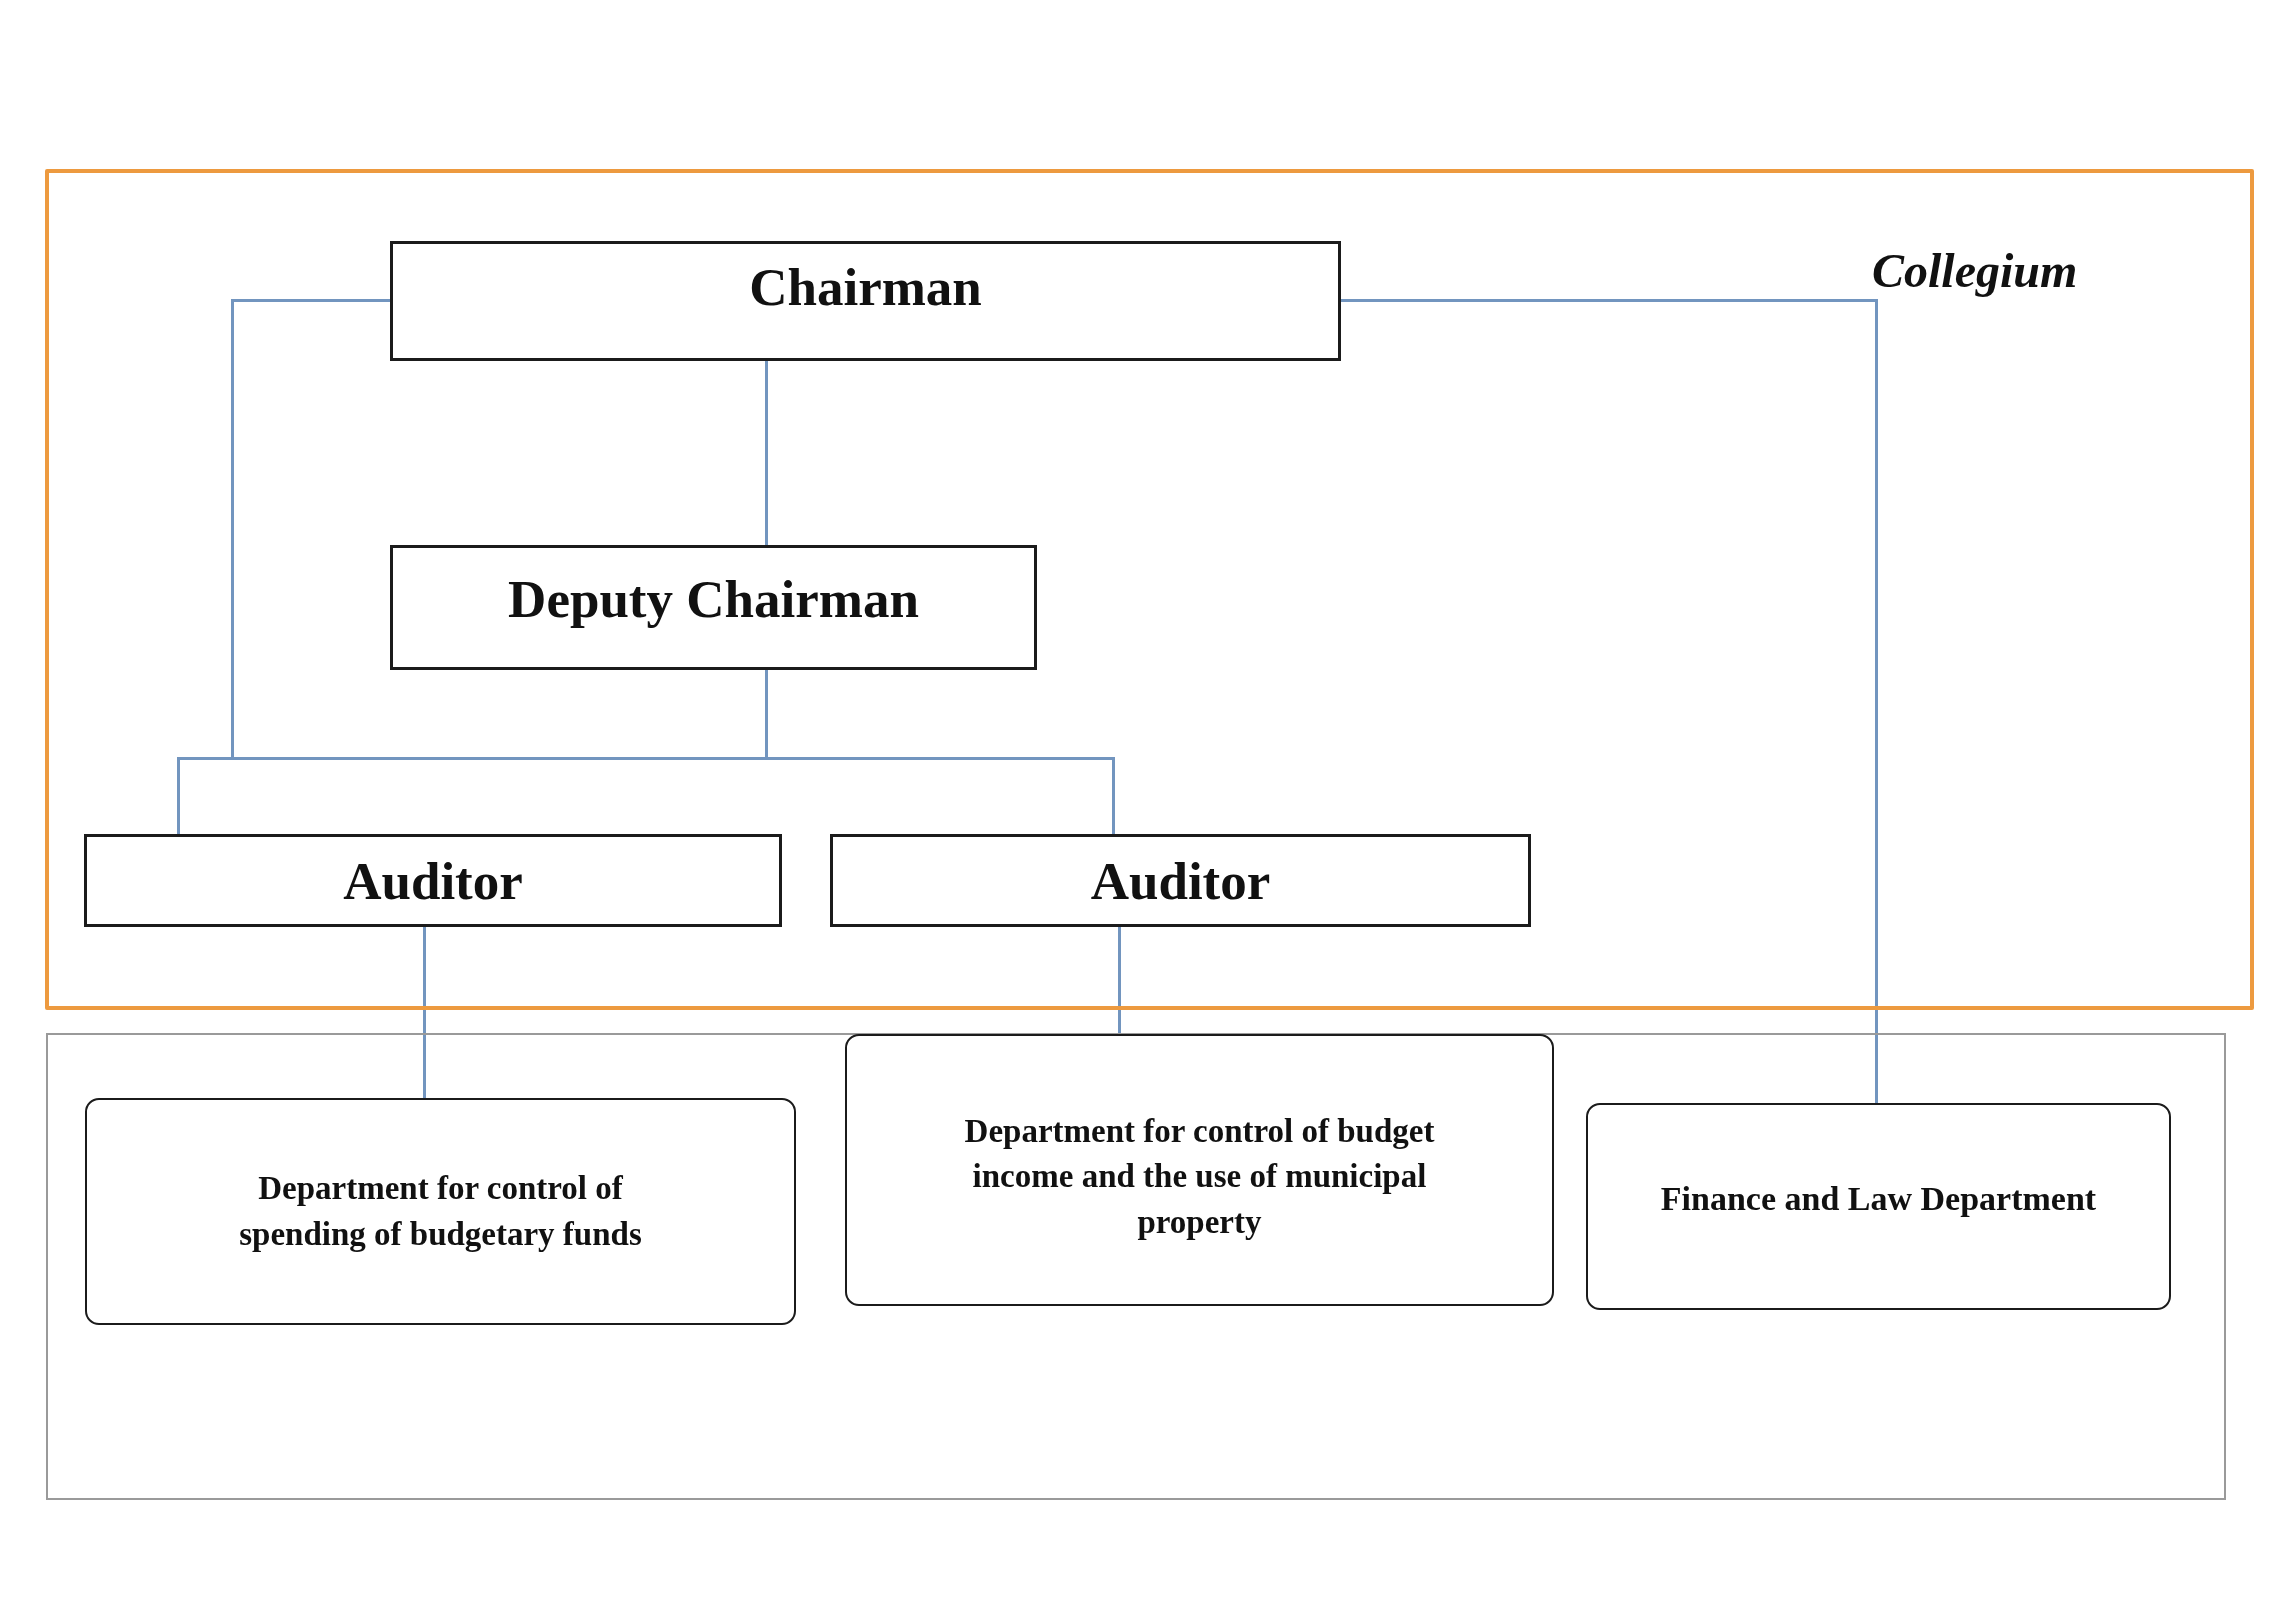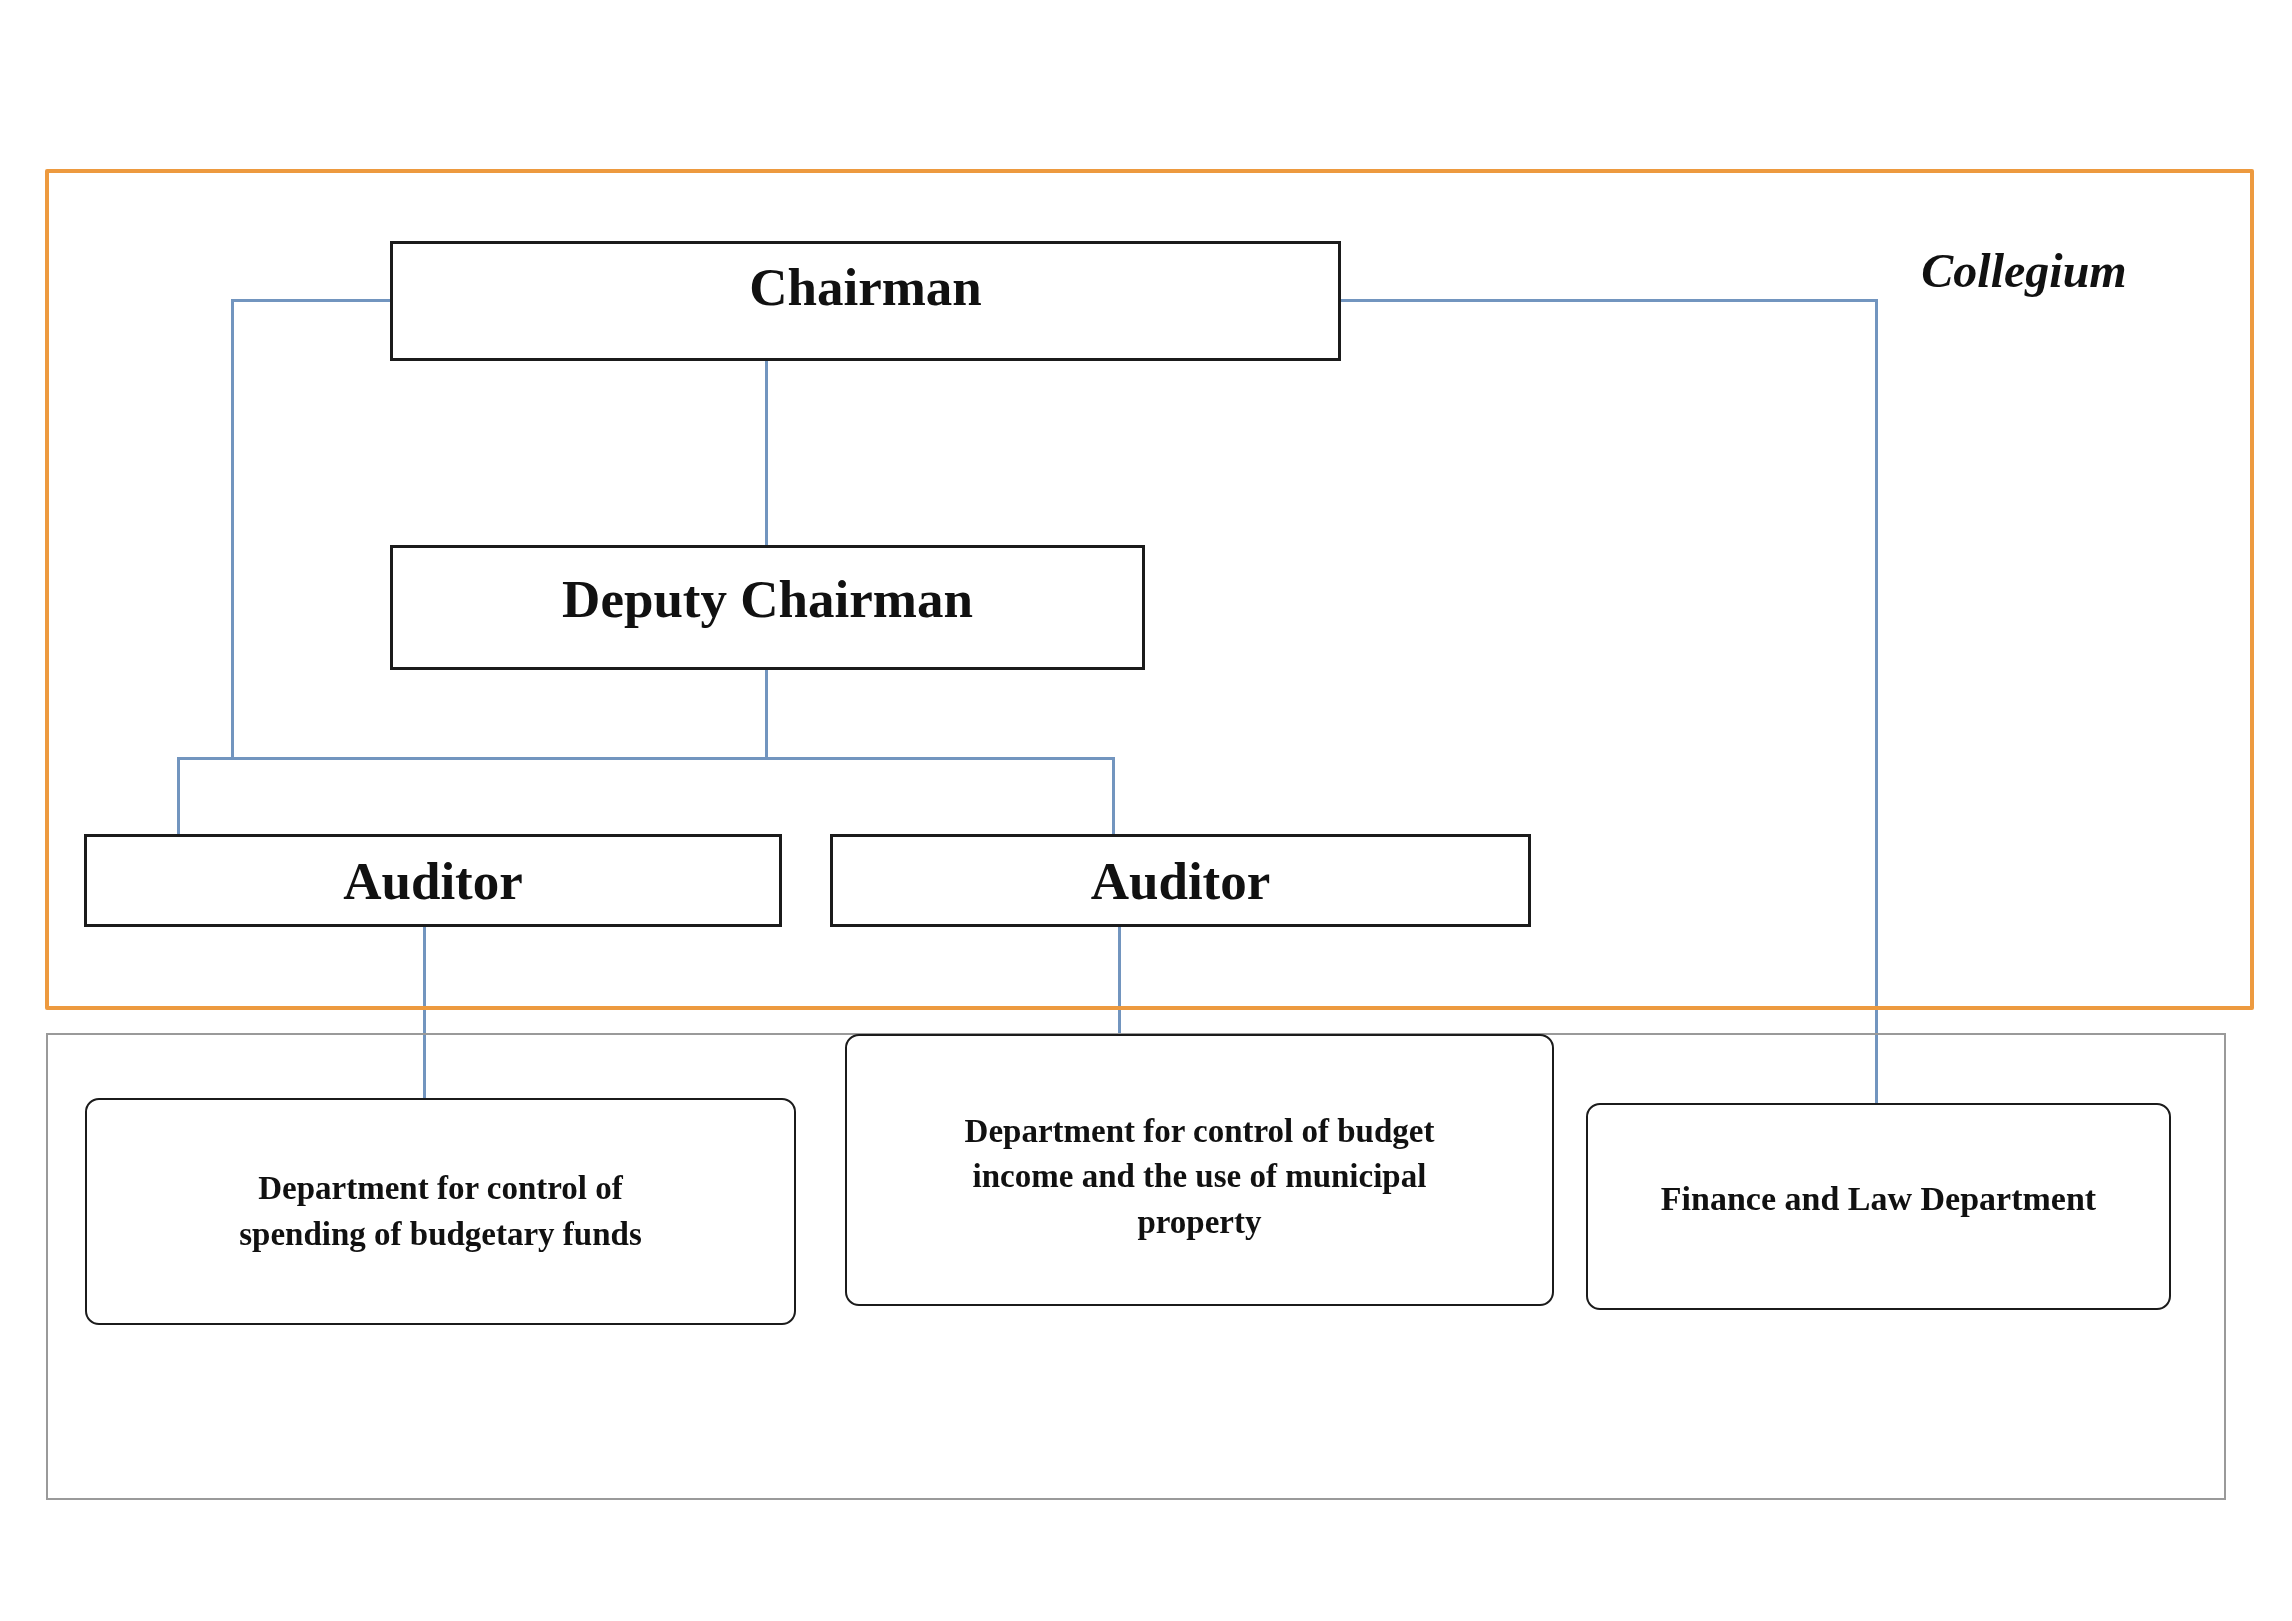--- a/index.html
+++ b/index.html
@@ -34,30 +34,30 @@
   .box{
     position:absolute;box-sizing:border-box;
     background:#ffffff;border:3.9px solid var(--box-border);
     display:flex;align-items:center;justify-content:center;
     text-align:center;font-weight:700;z-index:3;
     white-space:pre-line;
   }
   .box.big{font-size:53px;}
   .box.small{border-width:2.9px;font-size:33px;line-height:1.38;border-radius:14px;}
   .box.chairman   {left:390px;top:241px;width:951px;height:120px;padding-bottom:29px;}
-  .box.deputy     {left:390px;top:545px;width:755px;height:125px;padding-bottom:17.6px;}
+  .box.deputy     {left:390px;top:545px;width:647px;height:125px;padding-bottom:17.6px;}
   .box.auditor-l  {left:84px; top:834px;width:698px;height:93px;}
   .box.auditor-r  {left:830px;top:834px;width:701px;height:93px;}
   .box.dept-spend {left:85px; top:1098px;width:711px;height:227px;padding:0 108px;}
   .box.dept-income{left:845px;top:1034px;width:709px;height:272px;padding:13.7px 74px 0 74px;}
   .box.finance    {left:1586px;top:1103px;width:585px;height:207px;font-size:34px;padding-bottom:13.7px;}
   
   .collegium-label{
     position:absolute;left:1872px;top:243px;width:304px;
-    text-align:center;font-size:48px;font-weight:700;font-style:italic;
+    font-size:48px;font-weight:700;font-style:italic;
     z-index:3;
   }
 </style>
 </head>
 <body>
 
 <div class="canvas">
 
   <div class="line" style="left:232px;top:299px;width:158px;height:2.9px;"></div>
   <div class="line" style="left:231px;top:299px;width:2.9px;height:461px;"></div>

